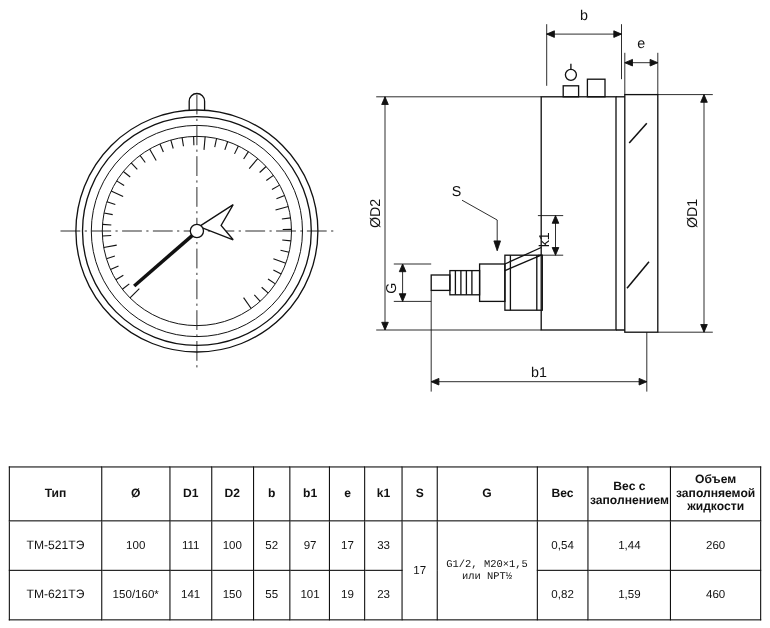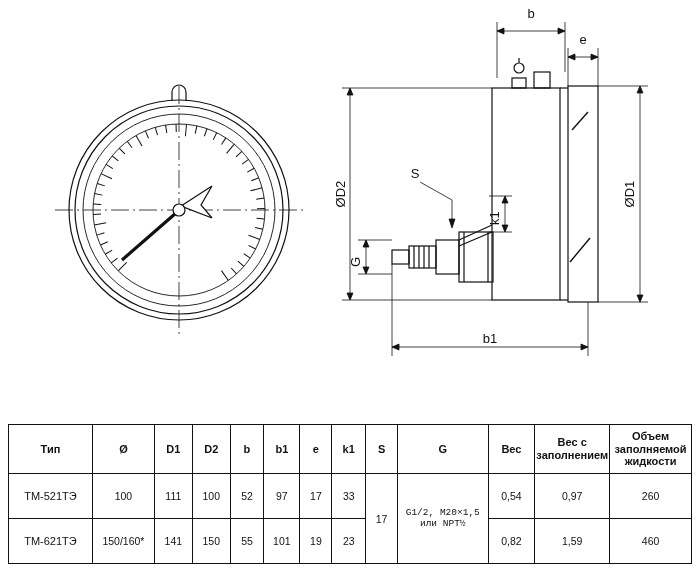--- a/index.html
+++ b/index.html
@@ -208,21 +208,21 @@
       <td>100</td>
       <td>111</td>
       <td>100</td>
       <td>52</td>
       <td>97</td>
       <td>17</td>
       <td>33</td>
       <td rowspan="2">17</td>
       <td rowspan="2" class="small">G1/2, М20×1,5 или NPT½</td>
       <td>0,54</td>
-      <td>0,97</td>
+      <td>1,44</td>
       <td>260</td>
     </tr>
     <tr>
       <td class="type">ТМ-621ТЭ</td>
       <td>150/160*</td>
       <td>141</td>
       <td>150</td>
       <td>55</td>
       <td>101</td>
       <td>19</td>

